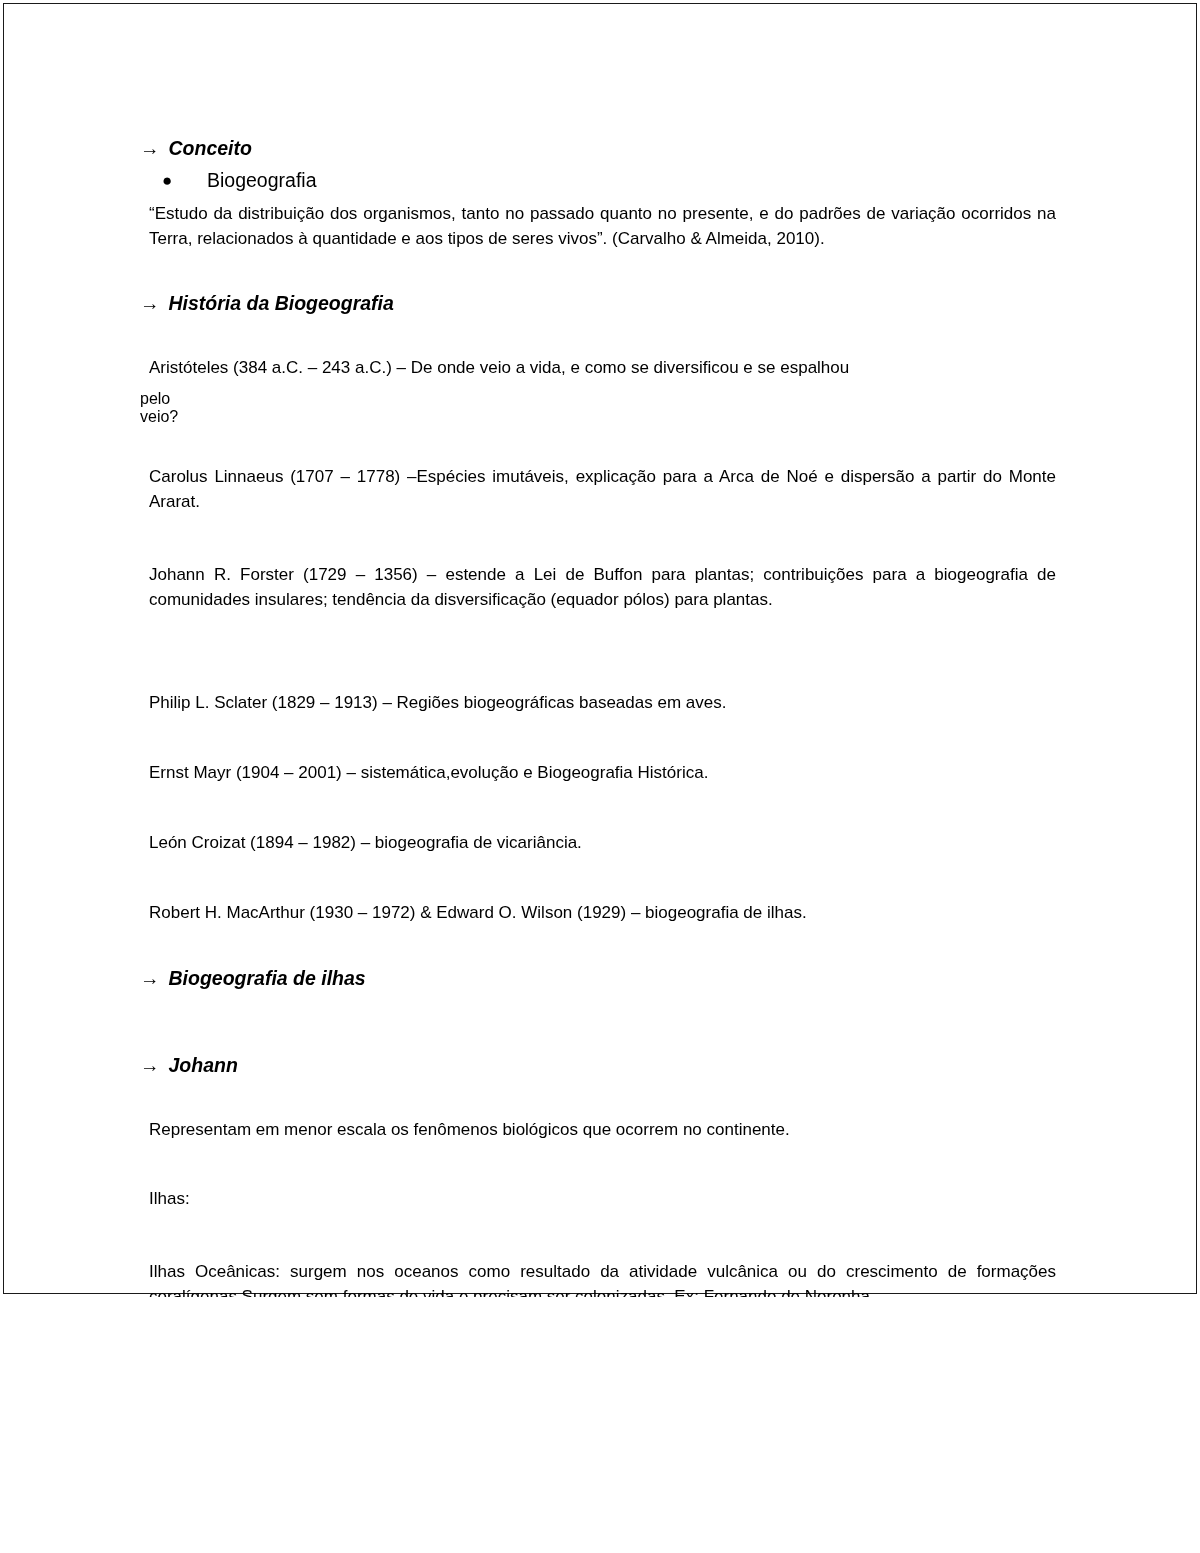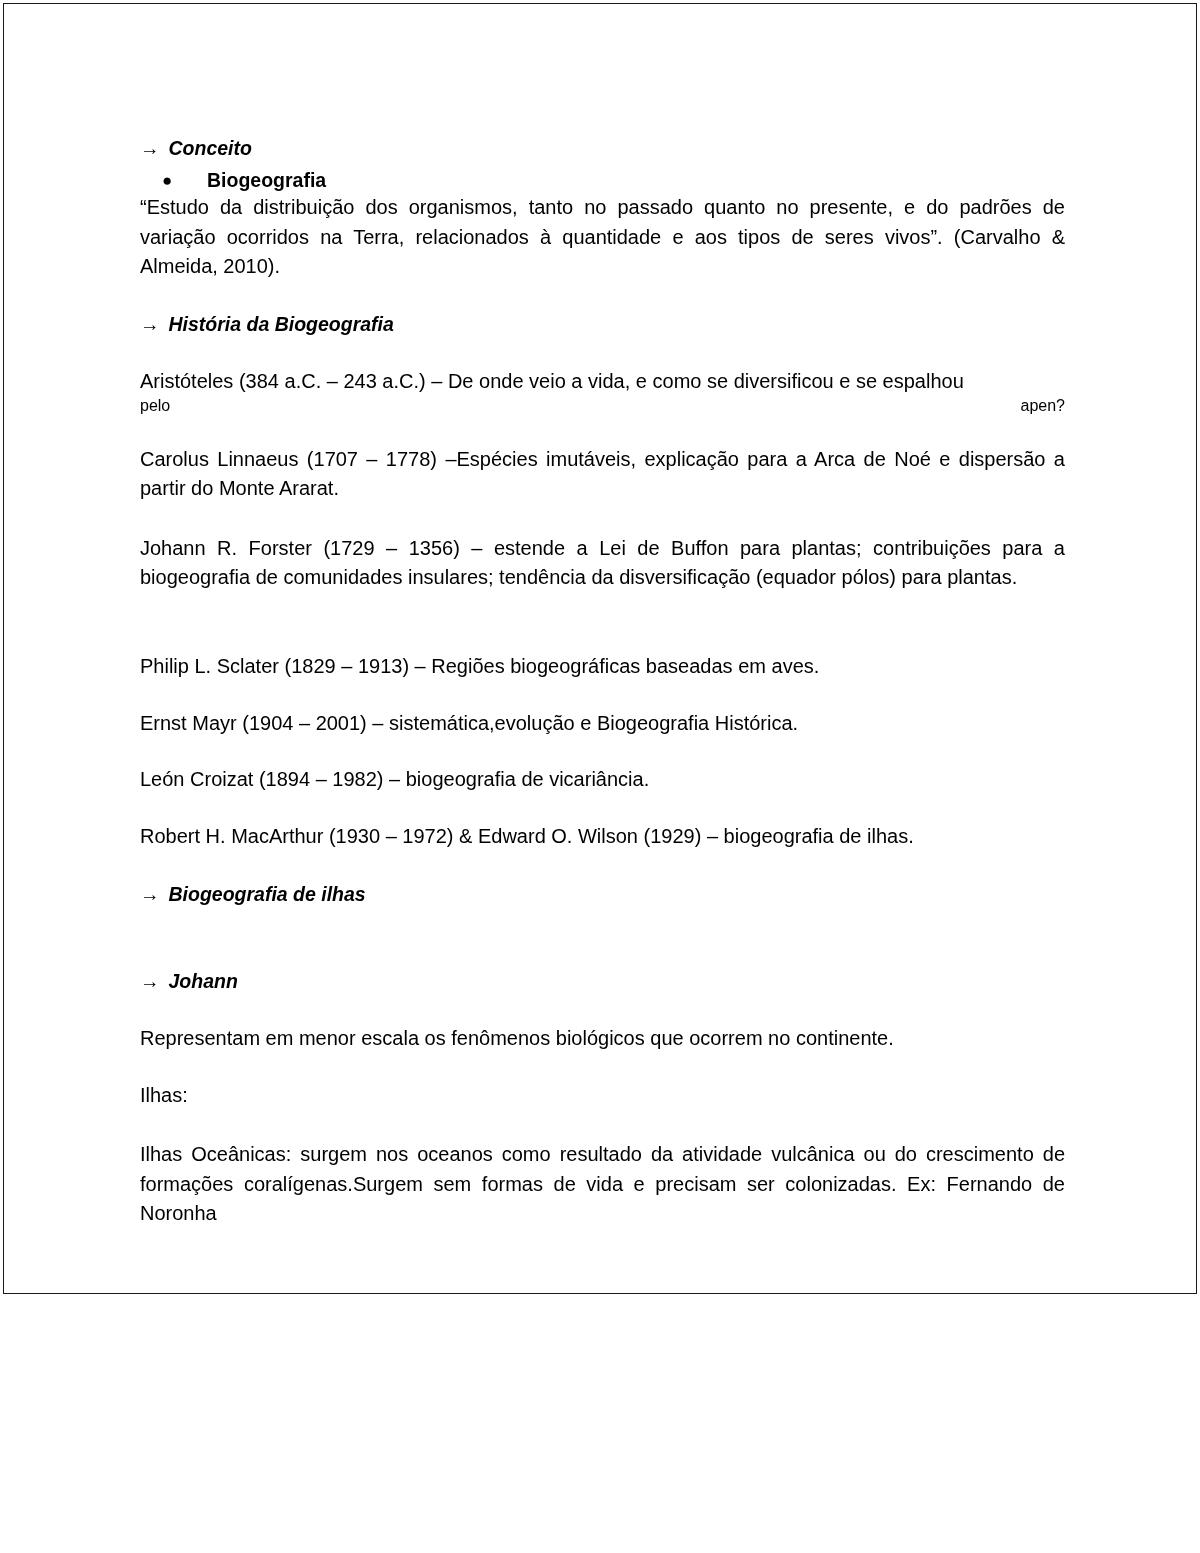--- a/index.html
+++ b/index.html
@@ -49,50 +49,51 @@
   }
   .arrow-heading .arrow {
     font-style: normal;
     font-weight: bold;
     margin-right: 9px;
     display: inline-block;
   }
 
   .bullet-heading {
     font-size: 19.5px;
-    font-weight: bold;
+    font-weight: normal;
     font-style: normal;
     line-height: 1.32;
     margin: 6px 0 0 0;
     padding-left: 22px;
     white-space: nowrap;
   }
   .bullet-heading .bullet {
     display: inline-block;
     width: 45px;
     font-size: 17px;
     line-height: 1;
     vertical-align: 1px;
   }
 
   
   p.body {
-    font-size: 20px;
+    font-size: 17px;
     line-height: 1.47;
-    margin: 0;
+    margin: 9px;
     text-align: justify;
     text-justify: inter-word;
     hyphens: none;
   }
 
   
   .justify-last {
     display: flex;
     justify-content: space-between;
     width: 100%;
+    flex-direction: column;
   }
   .sp-head    { height: 30px; }
   .sp-para    { height: 30px; }
   .sp-para-sm { height: 27px; }
   .sp-section { height: 31px; }
 </style>
 </head>
 <body>
 
 <div class="page">
@@ -115,21 +116,21 @@
 
     <div class="arrow-heading">
       <span class="arrow">→</span><span>História da Biogeografia</span>
     </div>
 
     <div class="sp-head"></div>
 
     <p class="body">Aristóteles (384 a.C. – 243 a.C.) – De onde veio a vida, e como se diversificou e se espalhou</p>
     <div class="body justify-last">
       <span>pelo</span>
-      <span>apen?</span>
+      <span>veio?</span>
     </div>
 
     <div class="sp-para"></div>
     <p class="body">Carolus Linnaeus (1707 – 1778) –Espécies imutáveis, explicação para a Arca de Noé e dispersão a partir do Monte Ararat.</p>
 
     <div class="sp-para"></div>
     <p class="body">Johann R. Forster (1729 – 1356) – estende a Lei de Buffon para plantas; contribuições para a biogeografia de comunidades insulares; tendência da disversificação (equador  pólos) para plantas.</p>
 
     <div class="sp-para"></div>
 

